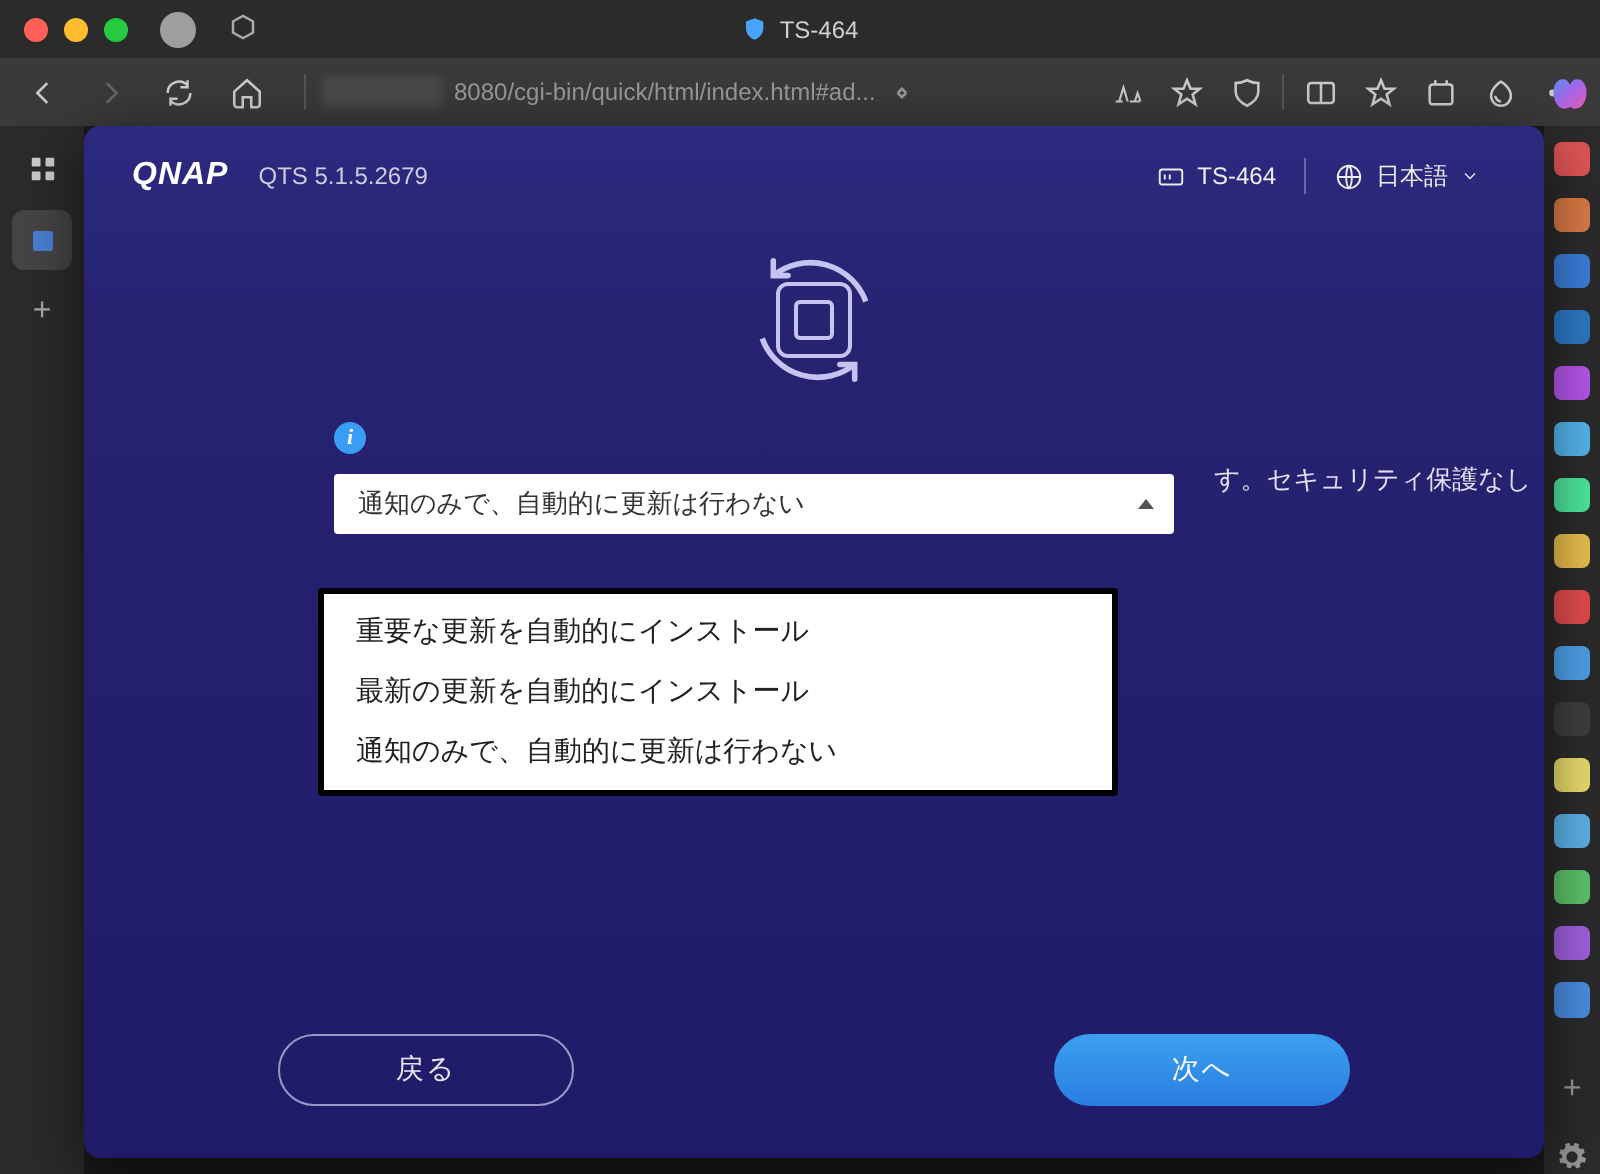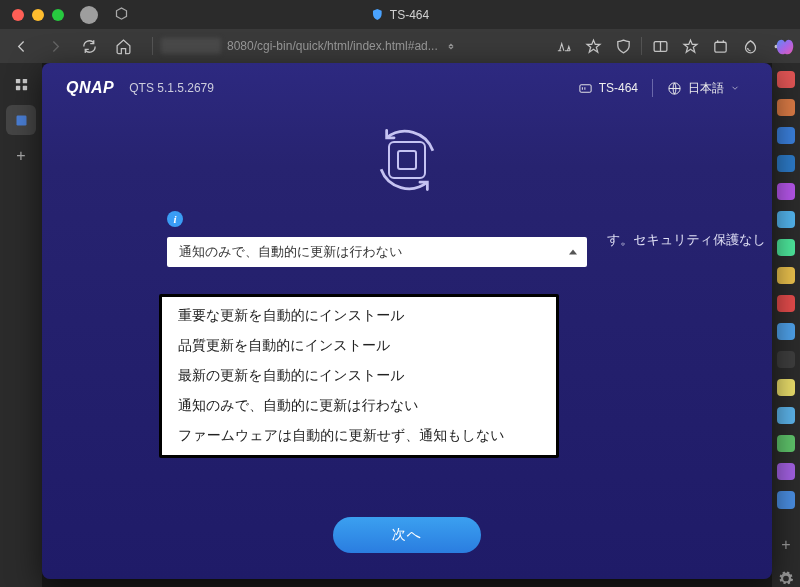--- a/index.html
+++ b/index.html
@@ -278,28 +278,29 @@
 
     <div class="form-area">
       <div class="form-label">
         <span class="info-icon">i</span>
       </div>
       <div class="select-box">
         <span>通知のみで、自動的に更新は行わない</span>
         <span class="caret"></span>
         <div class="dropdown" id="dropdown">
             <div class="dropdown-item">重要な更新を自動的にインストール</div>
-            <div class="dropdown-item">品質更新を自動的にインストール</div>
             <div class="dropdown-item">最新の更新を自動的にインストール</div>
             <div class="dropdown-item">通知のみで、自動的に更新は行わない</div>
-            <div class="dropdown-item">ファームウェアは自動的に更新せず、通知もしない</div>
           </div>
       </div>
       <div class="hint-text">す。セキュリティ保護なし</div>
     </div>
   </div>
 
   <div class="btn-row">
+    <div class="btn back">
+        <span>戻る</span>
+      </div>
     <div class="btn next">
         <span>次へ</span>
       </div>
   </div>
 </div>
 
 </body></html>

